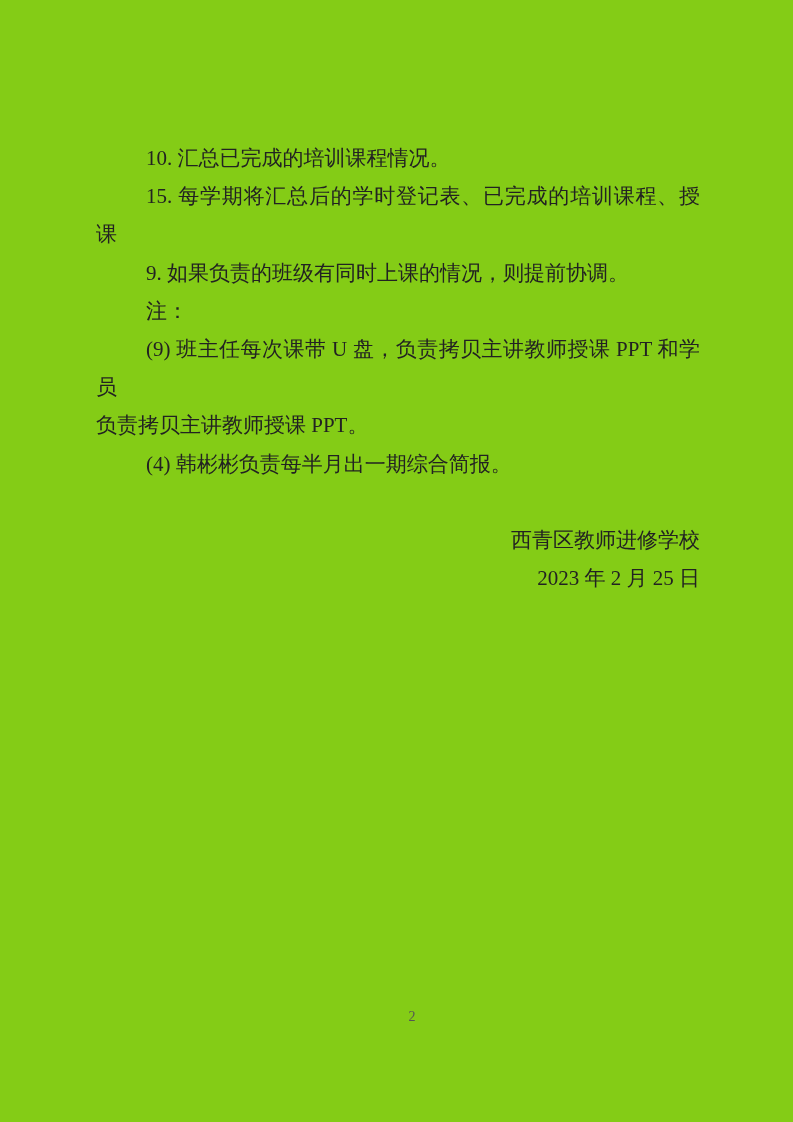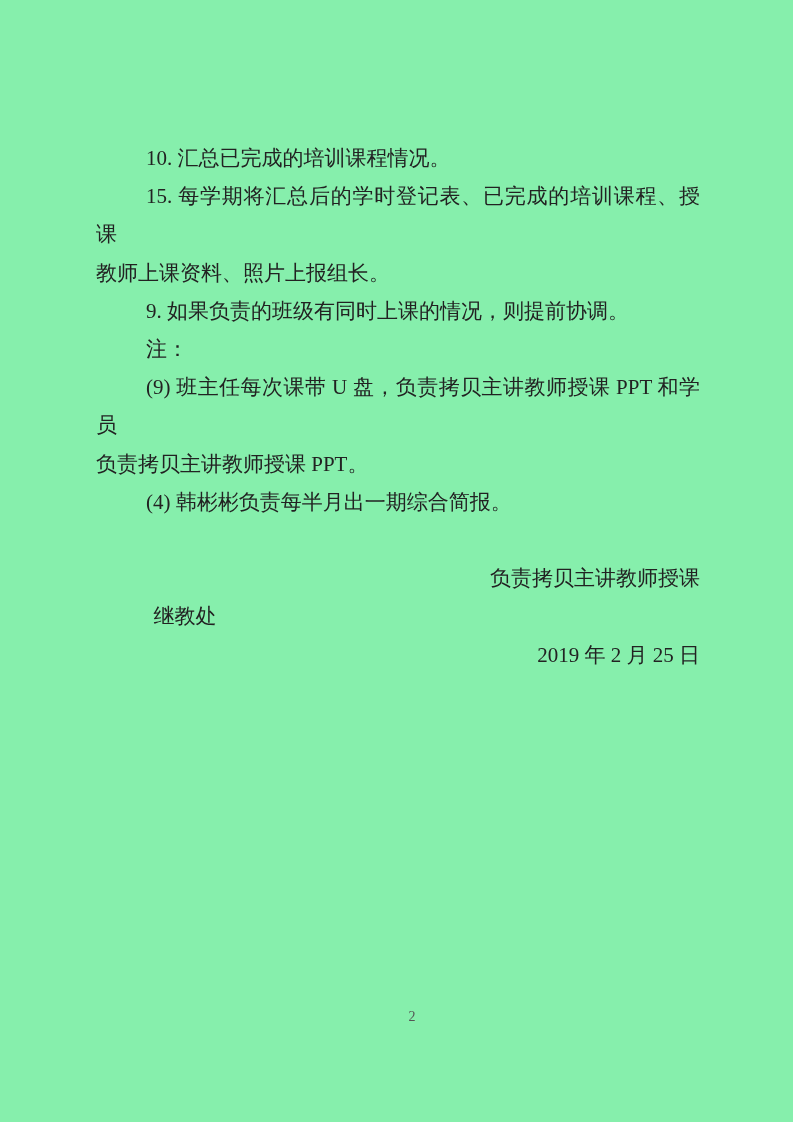--- a/index.html
+++ b/index.html
@@ -1,20 +1,20 @@
 <!DOCTYPE html>
 <html><head>
 <meta charset="utf-8">
 <style>
   html, body { margin: 0; padding: 0; background: #e8e8e8; }
   .page {
     position: relative;
     width: 793px;
     height: 1122px;
-    background: #86efac;
+    background: #84cc16;
     overflow: hidden;
     font-family: "Liberation Serif", "DejaVu Serif", serif;
     color: #222222;
   }
   .textblock {
     position: absolute;
     left: 96px;
     top: 139px;
     width: 604px;
     font-size: 21px;
@@ -42,31 +42,29 @@
   }
 </style>
 </head>
 <body>
 
 <div class="page">
 
   <div class="textblock">
     <p class="line indent">10. 汇总已完成的培训课程情况。</p>
     <p class="line indent justify">15. 每学期将汇总后的学时登记表、已完成的培训课程、授课</p>
-    <p class="line">教师上课资料、照片上报组长。</p>
     <p class="line indent">9. 如果负责的班级有同时上课的情况，则提前协调。</p>
     <p class="line indent">注：</p>
     <p class="line indent justify">(9) 班主任每次课带 U 盘，负责拷贝主讲教师授课 PPT 和学员</p>
     <p class="line">负责拷贝主讲教师授课 PPT。</p>
     <p class="line indent">(4) 韩彬彬负责每半月出一期综合简报。</p>
 
     <div class="spacer"></div>
 
     <div>
-      <p class="line sig-org">负责拷贝主讲教师授课</p>
-      <p class="line sig-dept">继教处</p>
-      <p class="line sig-date">2019 年 2 月 25 日</p>
+      <p class="line sig-org">西青区教师进修学校</p>
+      <p class="line sig-date">2023 年 2 月 25 日</p>
     </div>
   </div>
 
   <div class="pagenum">2</div>
 
 </div>
 
 </body></html>

